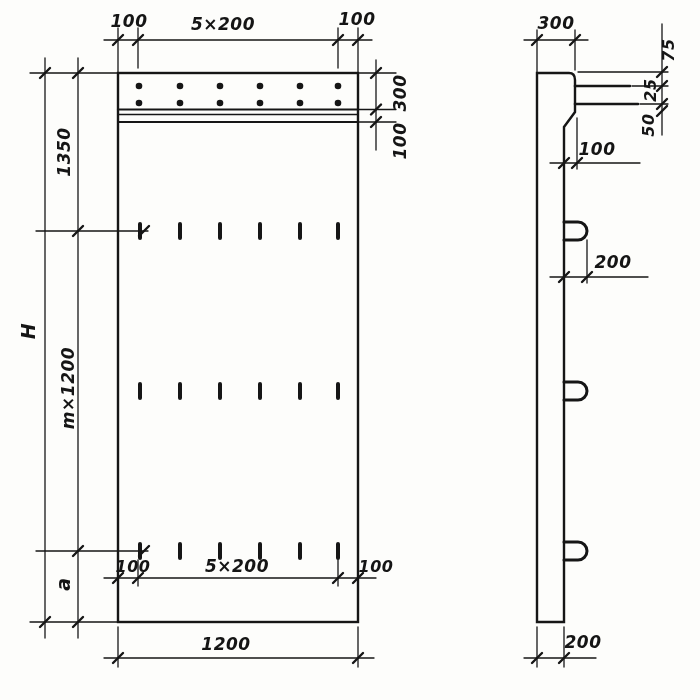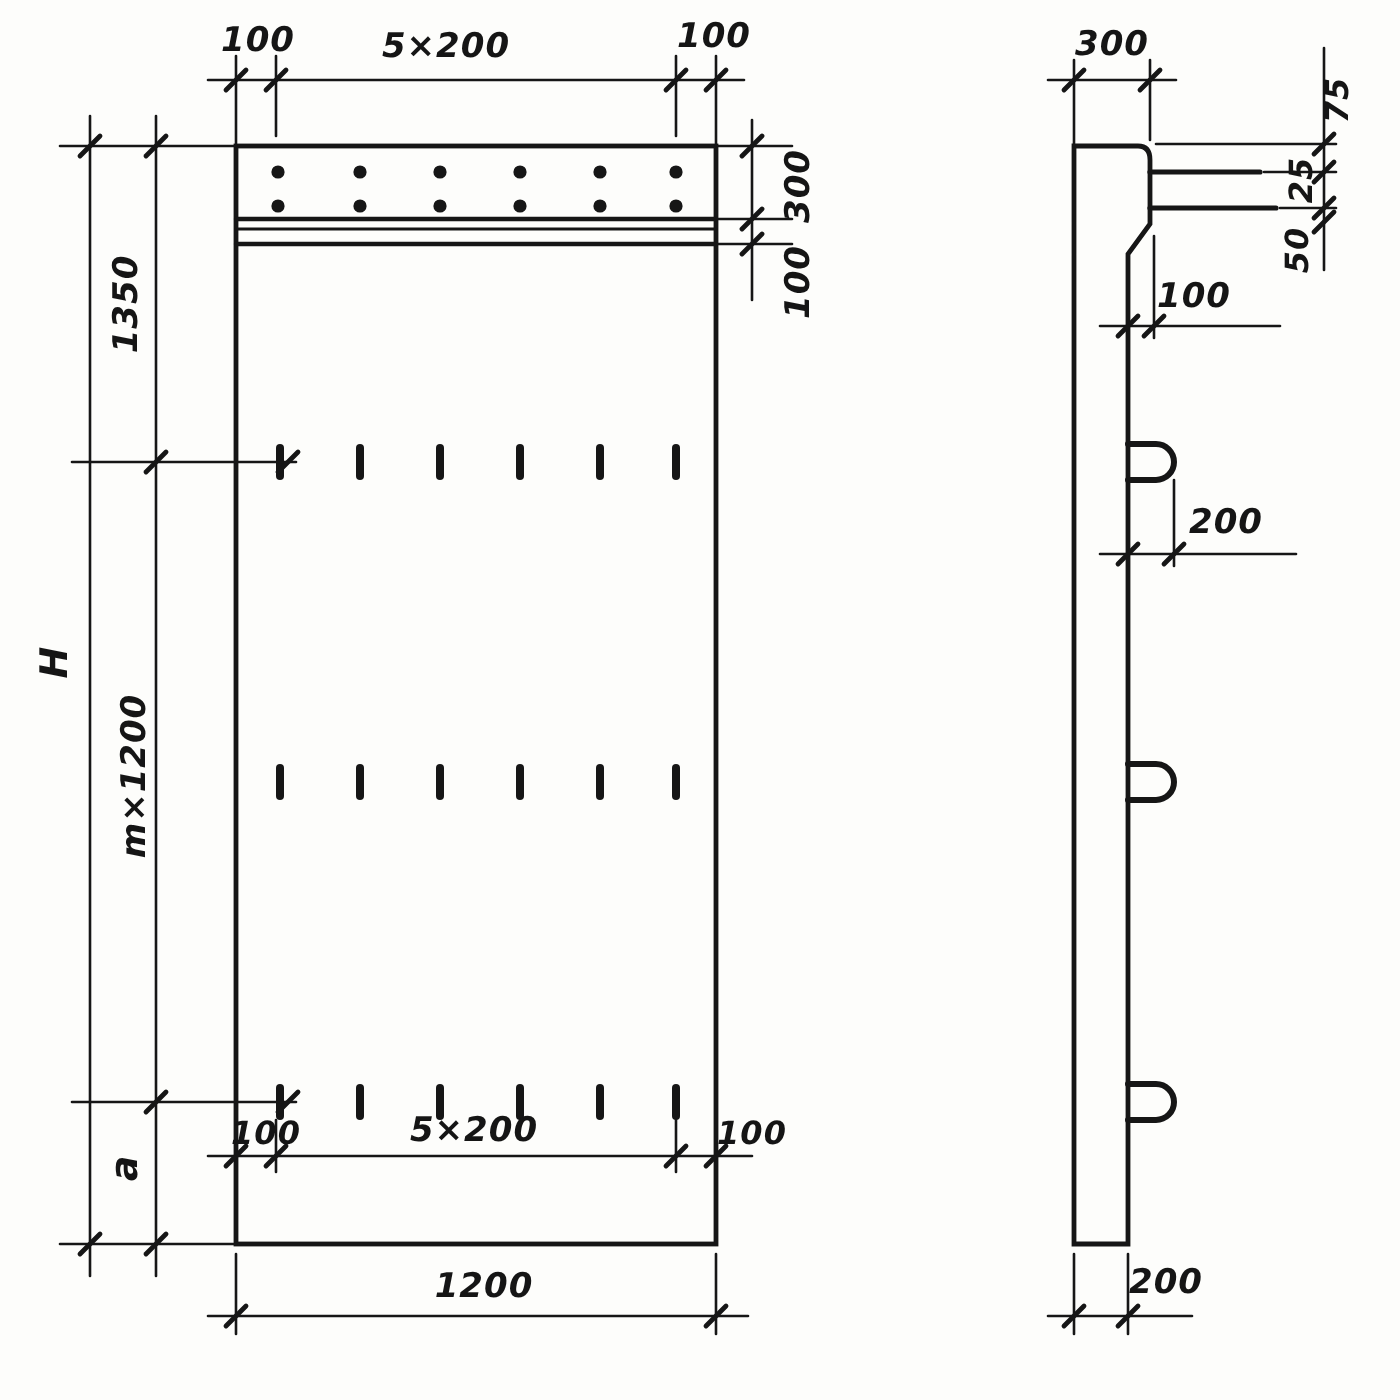--- a/index.html
+++ b/index.html
@@ -200,21 +200,21 @@
 <div class="dim rot" style="left:400px;top:141px">100</div>
 
 <div class="dim rot big" style="left:28px;top:331px">H</div>
 <div class="dim rot" style="left:64px;top:152px">1350</div>
 <div class="dim rot" style="left:68px;top:388px">m×1200</div>
 <div class="dim rot big" style="left:63px;top:584px">a</div>
 
 <div class="dim sm" style="left:133px;top:567px">100</div>
 <div class="dim" style="left:237px;top:566px">5×200</div>
 <div class="dim sm" style="left:376px;top:567px">100</div>
-<div class="dim" style="left:242px;top:644px">1200</div>
+<div class="dim" style="left:226px;top:644px">1200</div>
 
 <div class="dim" style="left:556px;top:23px">300</div>
 <div class="dim rot sm" style="left:669px;top:50px">75</div>
 <div class="dim rot sm" style="left:651px;top:90px">25</div>
 <div class="dim rot sm" style="left:649px;top:125px">50</div>
 <div class="dim" style="left:597px;top:149px">100</div>
 <div class="dim" style="left:613px;top:262px">200</div>
 <div class="dim" style="left:583px;top:642px">200</div>
 
 </div>

